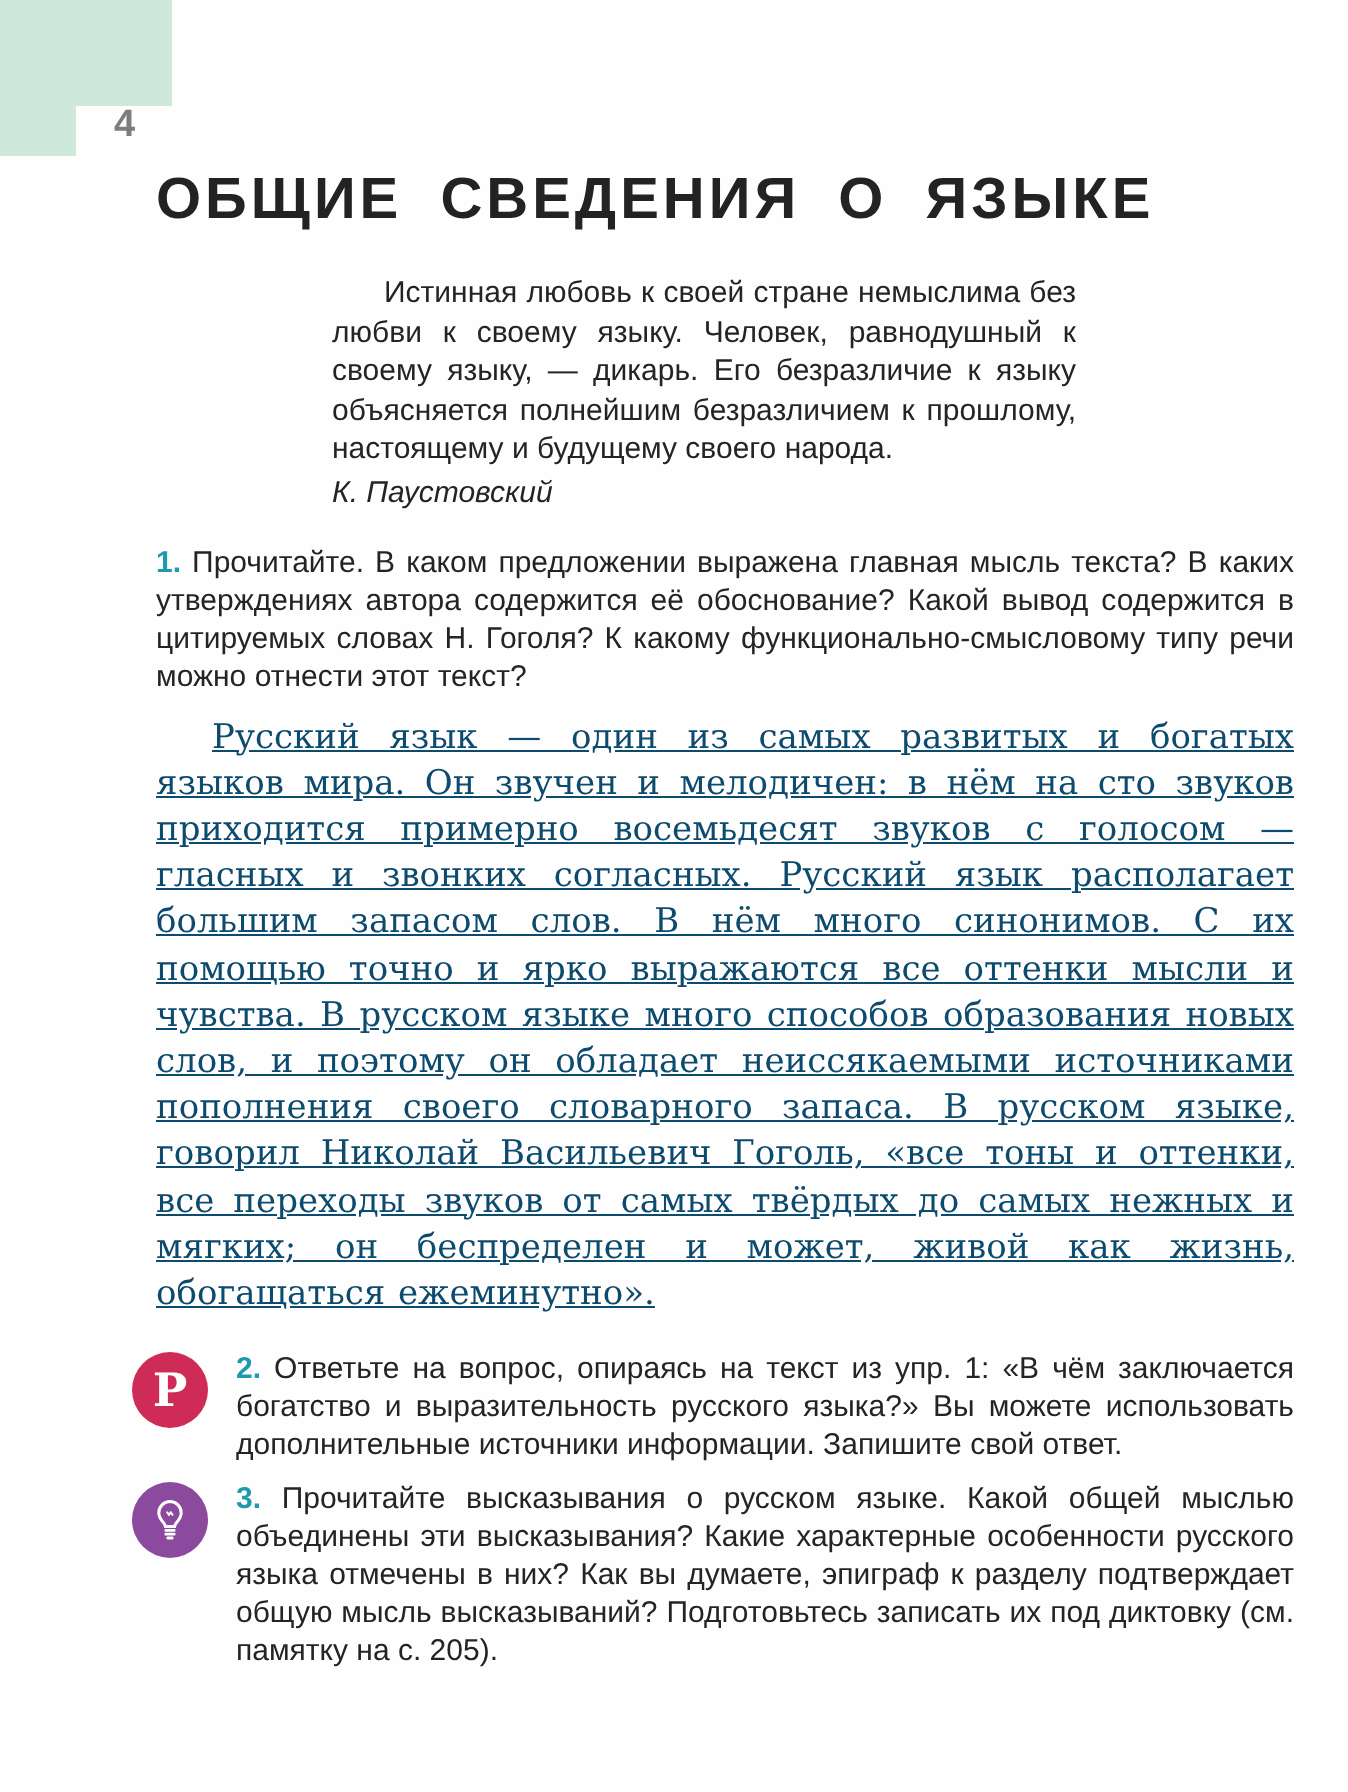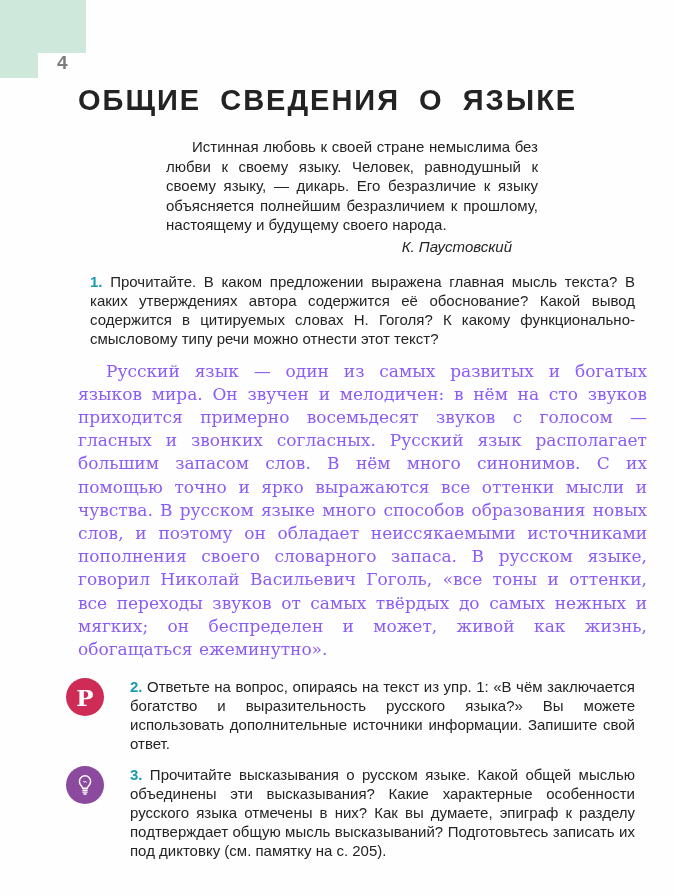--- a/index.html
+++ b/index.html
@@ -30,42 +30,43 @@
     width:372px;
   }
   .epigraph p{
     margin:0;
     font-size:15px;line-height:19.5px;
     text-align:justify;text-indent:26px;
     color:#242424;
   }
   .epigraph-author{
     margin-top:3px;padding-right:26px;
-    text-align:right;font-style:italic;font-size:15px;color:#242424;
+    text-align:left;font-style:italic;font-size:15px;color:#242424;
   }
   h2.section{
     margin:24px 0 0 0;
     font-family:"DejaVu Serif",serif;
     font-size:20px;line-height:26px;font-weight:bold;
     color:var(--section-heading,#5e2153);
     word-spacing:7px;letter-spacing:.2px;
   }
   .exercise{margin-top:17px;}
   .exercise p{
-    margin:12px;font-size:15px;line-height:19px;
+    margin:0;font-size:15px;line-height:19px;
     text-align:justify;color:#242424;
   }
   .num{font-weight:bold;color:var(--exercise-number-teal,#1e9aae);}
   .body-paragraph{
     margin:10px 0 0 0;
     font-family:"DejaVu Serif",serif;
     font-size:17px;line-height:23.2px;
     text-align:justify;text-indent:28px;
-    color:#8b5cf6;
+    color:#0c4a6e;
     word-spacing:1px;
+    text-decoration:underline;
   }
   .task{position:relative;padding-left:40px;}
   .task .badge{
     position:absolute;left:-12px;top:1px;
     width:38px;height:38px;border-radius:50%;
     display:flex;align-items:center;justify-content:center;
   }
   .badge-r{background:var(--badge-r-crimson,#cf2b57);}
   .badge-r .letter{
     font-family:"DejaVu Serif",serif;font-weight:bold;

